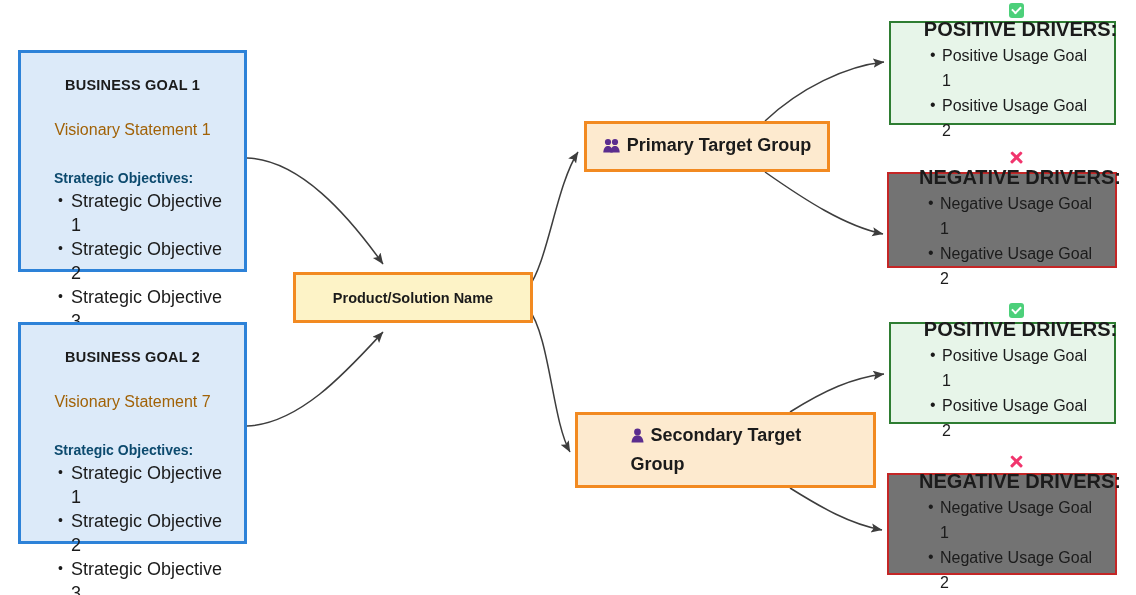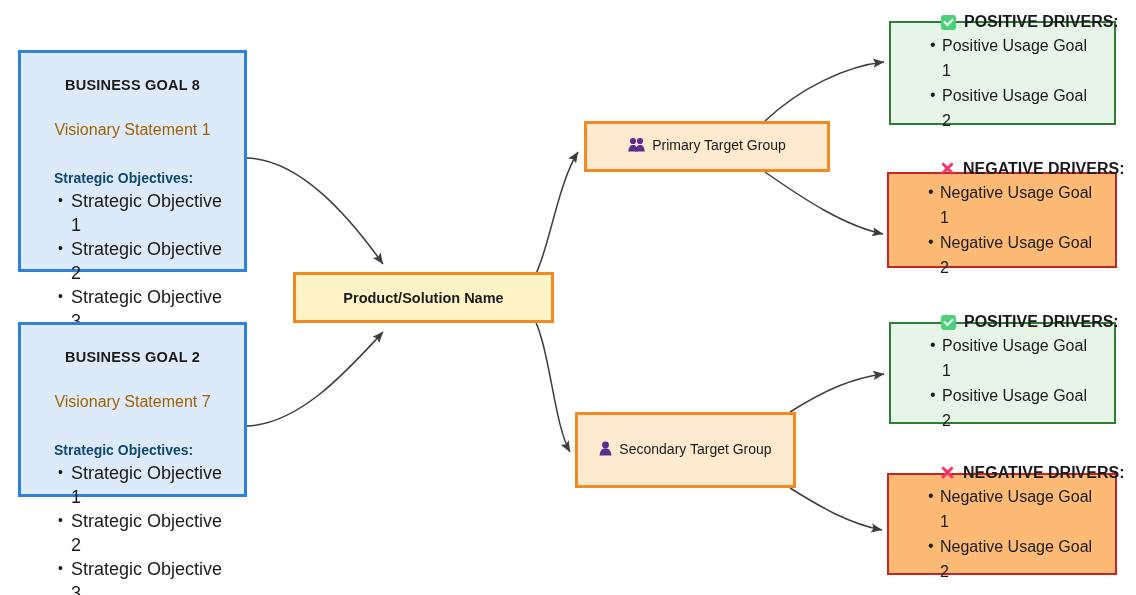--- a/index.html
+++ b/index.html
@@ -98,22 +98,22 @@
   }
 
   
   .target-node {
     border: 3px solid #f28a21;
     background: #fdeacf;
     align-items: center;
     justify-content: center;
   }
   .target-label {
-    font-weight: normal;
-    font-size: 14px;
+    font-weight: bold;
+    font-size: 18px;
     color: #1b1b1b;
     line-height: 27px;
     padding: 0 12px;
   }
   .icon-people,
   .icon-person {
     display: inline-block;
     vertical-align: -2px;
     margin-right: 7px;
   }
@@ -122,30 +122,31 @@
   .driver-node {
     padding: 10px 14px 10px 14px;
     justify-content: center;
   }
   .driver-positive {
     border: 2px solid #2e7d32;
     background: #e7f5e9;
   }
   .driver-negative {
     border: 2px solid #c42626;
-    background: #fdba74;
+    background: #737373;
   }
   .driver-heading {
     font-weight: bold;
-    font-size: 16px;
+    font-size: 20px;
     color: #1b1b1b;
     margin-left: 36px;
     display: flex;
     align-items: center;
     white-space: nowrap;
+    flex-direction: column;
   }
   .driver-list {
     list-style: none;
     margin: 2px 0 0 0;
     padding: 0 0 0 25px;
   }
   .driver-list li {
     font-size: 16px;
     color: #1b1b1b;
     line-height: 25px;
@@ -219,59 +220,59 @@
       <path d="M528,288 C548,262 556,186 578,152"></path>
       <path d="M528,308 C550,336 552,420 570,452"></path>
       <path d="M765,121 C800,88 846,66 884,62"></path>
       <path d="M765,172 C805,200 845,226 883,234"></path>
       <path d="M790,412 C825,390 852,378 884,374"></path>
       <path d="M790,488 C822,508 850,524 882,530"></path>
     </g>
   </svg>
 
   <div class="node goal-node" style="left:18px; top:50px; width:229px; height:222px;">
-    <div class="goal-title">BUSINESS GOAL 8</div>
+    <div class="goal-title">BUSINESS GOAL 1</div>
     <div class="goal-vision">Visionary Statement 1</div>
     <div class="goal-objectives-label">Strategic Objectives:</div>
     <ul class="goal-list">
       <li>Strategic Objective 1</li>
       <li>Strategic Objective 2</li>
       <li>Strategic Objective 3</li>
     </ul>
   </div>
 
-  <div class="node goal-node" style="left:18px; top:322px; width:229px; height:175px;">
+  <div class="node goal-node" style="left:18px; top:322px; width:229px; height:222px;">
     <div class="goal-title">BUSINESS GOAL 2</div>
     <div class="goal-vision">Visionary Statement 7</div>
     <div class="goal-objectives-label">Strategic Objectives:</div>
     <ul class="goal-list">
       <li>Strategic Objective 1</li>
       <li>Strategic Objective 2</li>
       <li>Strategic Objective 3</li>
     </ul>
   </div>
 
-  <div class="node product-node" style="left:293px; top:272px; width:261px; height:51px;">
+  <div class="node product-node" style="left:293px; top:272px; width:240px; height:51px;">
     <div class="product-label">Product/Solution Name</div>
   </div>
 
   <div class="node target-node" style="left:584px; top:121px; width:246px; height:51px;">
     <div class="target-label">
       <span class="icon-people">
         <svg width="17" height="15" viewBox="0 0 17 15" xmlns="http://www.w3.org/2000/svg">
           <circle cx="5" cy="4" r="3.1" fill="#5b2d8e"></circle>
           <circle cx="12" cy="4" r="3.1" fill="#5b2d8e"></circle>
           <path d="M0.3,14.5 C0.6,9.7 2.6,8 5,8 C7.4,8 9.4,9.7 9.7,14.5 z" fill="#5b2d8e"></path>
           <path d="M7.3,14.5 C7.6,9.7 9.6,8 12,8 C14.4,8 16.4,9.7 16.7,14.5 z" fill="#5b2d8e"></path>
         </svg>
       </span><span>Primary Target Group</span>
     </div>
   </div>
 
-  <div class="node target-node" style="left:575px; top:412px; width:221px; height:76px;">
+  <div class="node target-node" style="left:575px; top:412px; width:301px; height:76px;">
     <div class="target-label" style="max-width:190px; margin:0 auto;">
       <span class="icon-person">
         <svg width="13" height="15" viewBox="0 0 13 15" xmlns="http://www.w3.org/2000/svg">
           <circle cx="6.5" cy="4" r="3.4" fill="#5b2d8e"></circle>
           <path d="M0.5,14.6 C0.9,9.4 3.4,7.6 6.5,7.6 C9.6,7.6 12.1,9.4 12.5,14.6 z" fill="#5b2d8e"></path>
         </svg>
       </span><span>Secondary Target Group</span>
     </div>
   </div>
 

